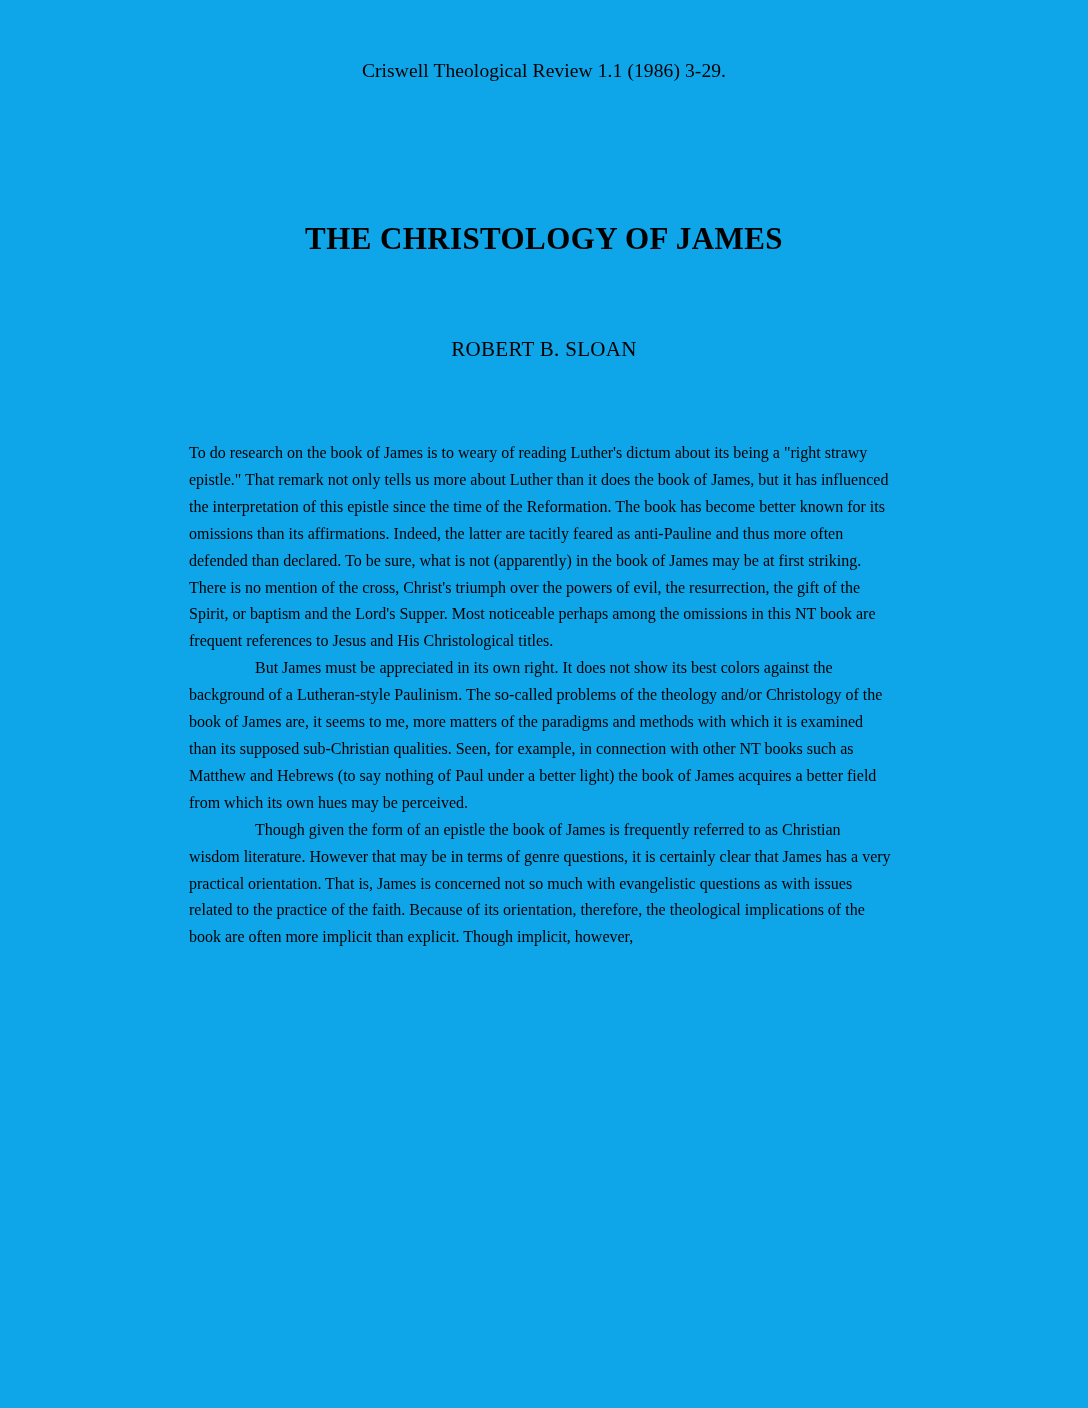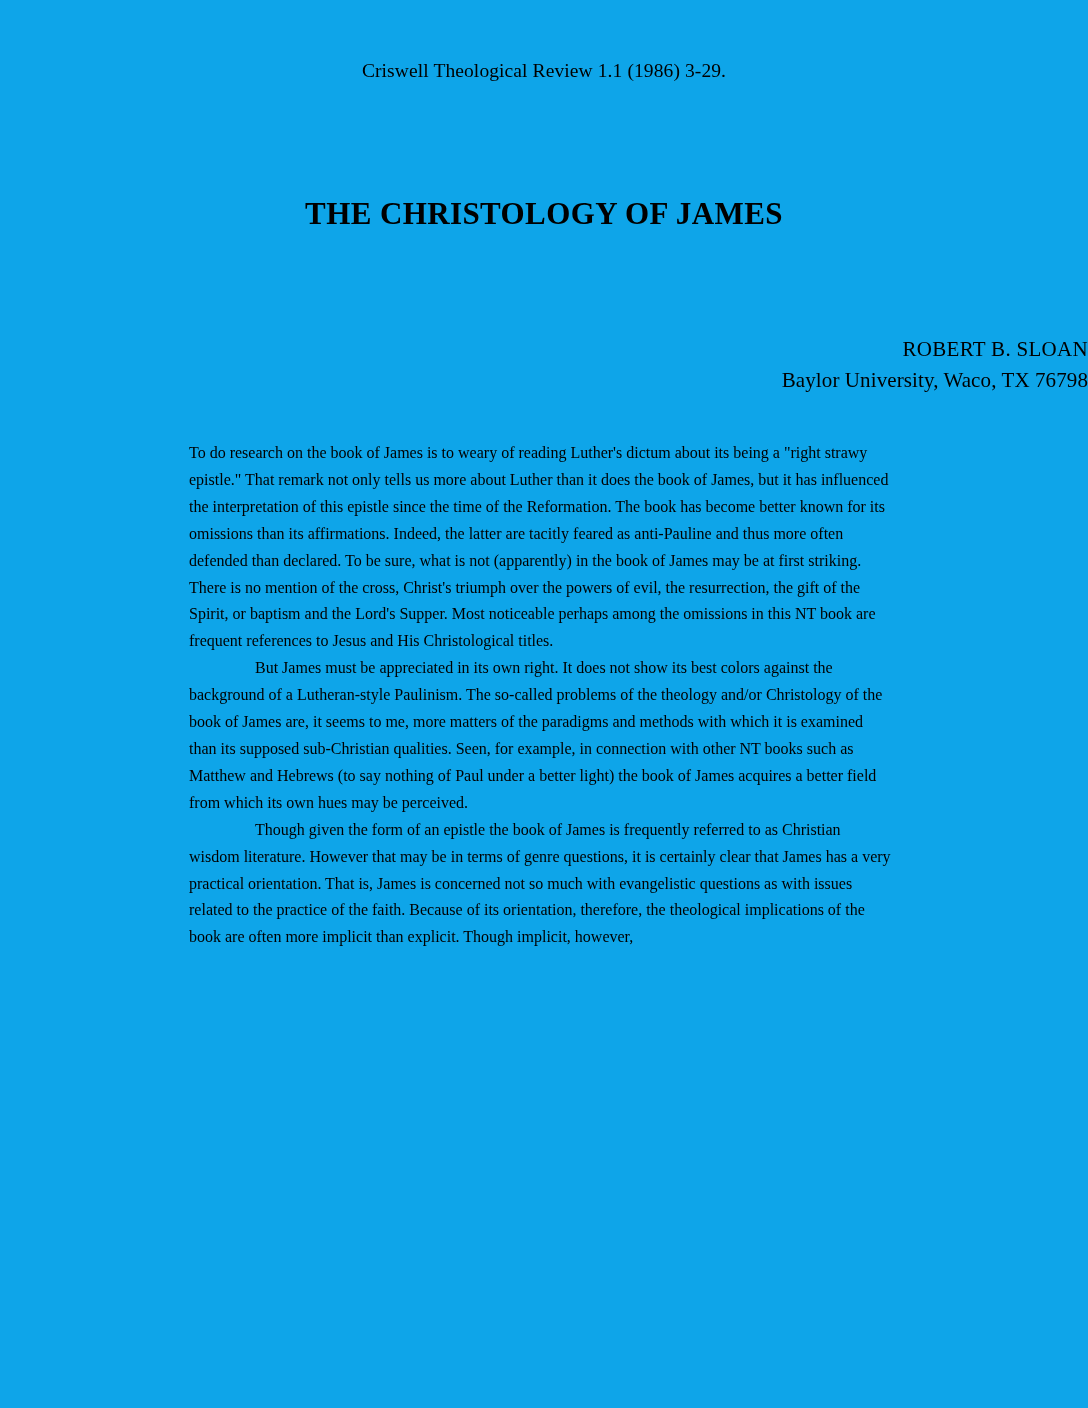--- a/index.html
+++ b/index.html
@@ -37,35 +37,35 @@
   .doc-header .hline {
     display: block;
     white-space: nowrap;
   }
 
   
   .doc-title {
     position: absolute;
     left: 0;
     right: 0;
-    top: 174px;
+    top: 199px;
     text-align: center;
     font-size: 31px;
     font-weight: bold;
     letter-spacing: 0.4px;
     line-height: 38px;
   }
 
   
   .byline {
     position: absolute;
     left: 0;
     right: 0;
     top: 334px;
-    text-align: right;
+    text-align: center;
     font-size: 21px;
     line-height: 31px;
   }
   .byline .author-name {
     display: block;
     letter-spacing: 0.3px;
   }
   .byline .author-affil {
     display: block;
     letter-spacing: 0.1px;
@@ -96,21 +96,20 @@
 <div class="page">
 
   <div class="doc-header">
     <span class="hline">Criswell Theological Review 1.1 (1986) 3-29.</span>
   </div>
 
   <h1 class="doc-title">THE CHRISTOLOGY OF JAMES</h1>
 
   <div class="byline">
     <span class="author-name">ROBERT B. SLOAN</span>
-    <span class="author-affil">Baylor University, Waco, TX 76798</span>
   </div>
 
   <div class="body-block">
     <p>To do research on the book of James is to weary of reading Luther's dictum about its being a "right strawy epistle." That remark not only tells us more about Luther than it does the book of James, but it has influenced the interpretation of this epistle since the time of the Reformation. The book has become better known for its omissions than its affirmations. Indeed, the latter are tacitly feared as anti-Pauline and thus more often defended than declared. To be sure, what is not (apparently) in the book of James may be at first striking. There is no mention of the cross, Christ's triumph over the powers of evil, the resurrection, the gift of the Spirit, or baptism and the Lord's Supper. Most noticeable perhaps among the omissions in this NT book are frequent references to Jesus and His Christological titles.</p>
     <p class="indented">But James must be appreciated in its own right. It does not show its best colors against the background of a Lutheran-style Paulinism. The so-called problems of the theology and/or Christology of the book of James are, it seems to me, more matters of the paradigms and methods with which it is examined than its supposed sub-Christian qualities. Seen, for example, in connection with other NT books such as Matthew and Hebrews (to say nothing of Paul under a better light) the book of James acquires a better field from which its own hues may be perceived.</p>
     <p class="indented">Though given the form of an epistle the book of James is frequently referred to as Christian wisdom literature. However that may be in terms of genre questions, it is certainly clear that James has a very practical orientation. That is, James is concerned not so much with evangelistic questions as with issues related to the practice of the faith. Because of its orientation, therefore, the theological implications of the book are often more implicit than explicit. Though implicit, however,</p>
   </div>
 
 </div>
 

